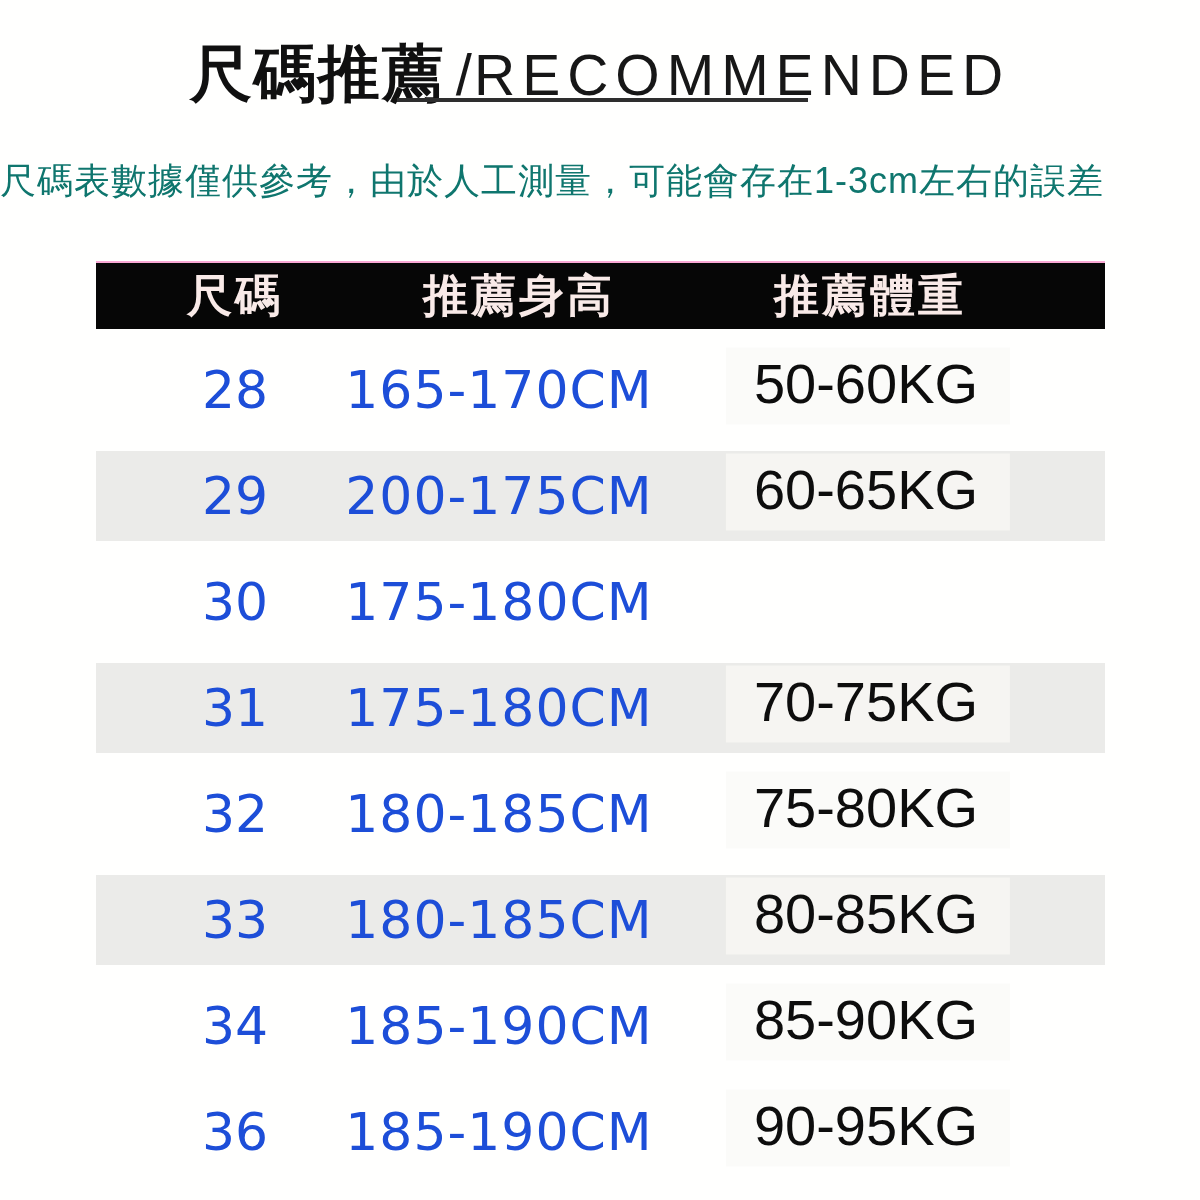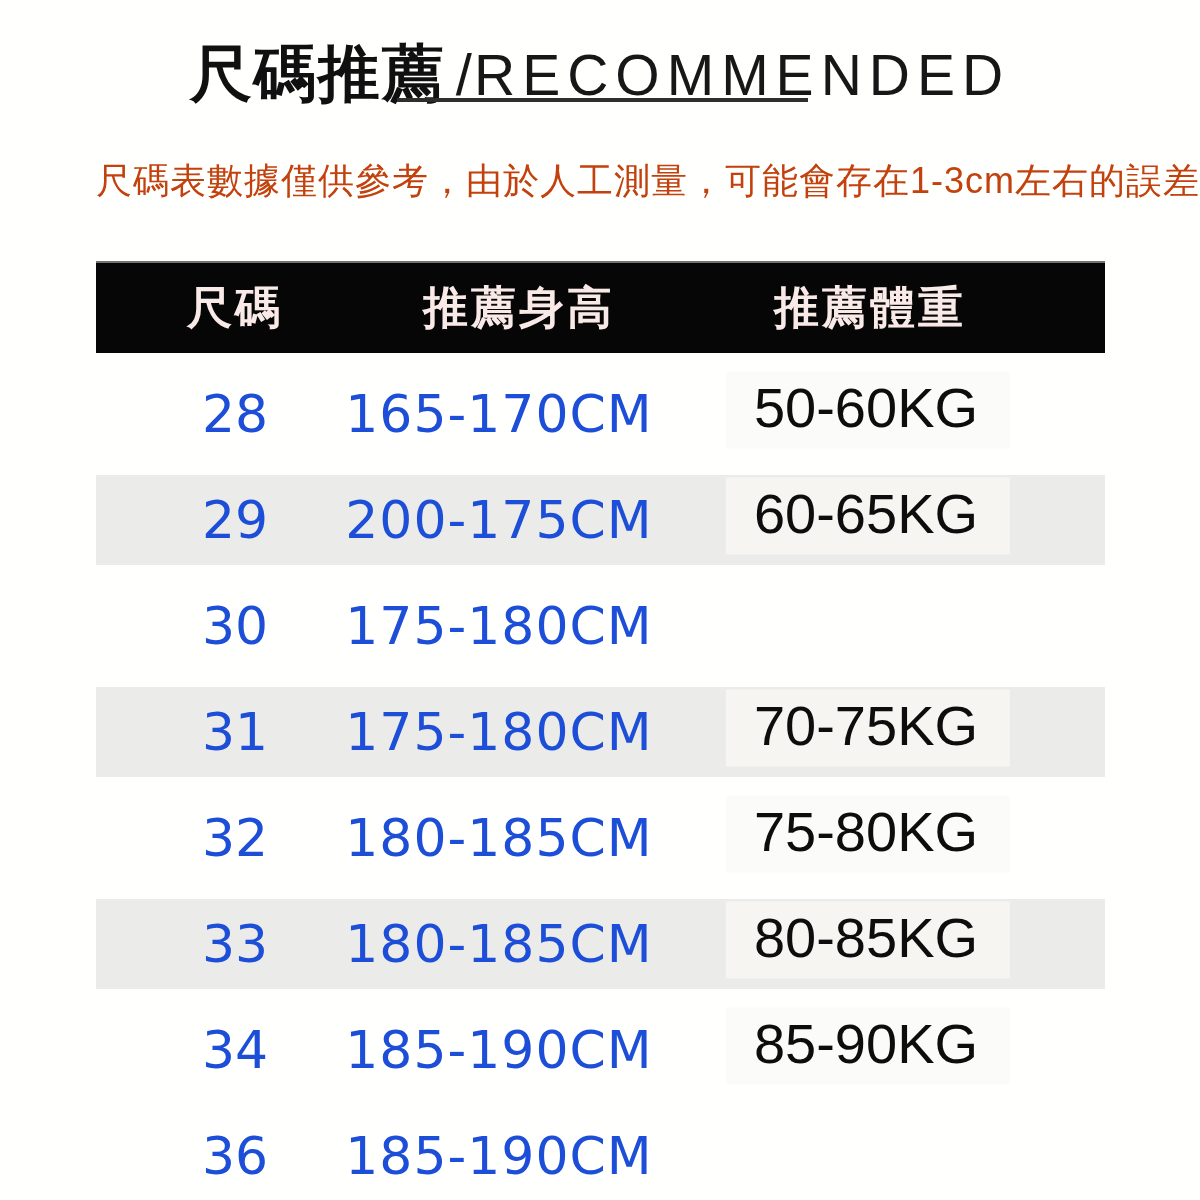--- a/index.html
+++ b/index.html
@@ -13,29 +13,29 @@
     position:absolute;top:8px;left:0;width:100%;
     text-align:center;white-space:nowrap;line-height:90px;
   }
   .t-zh{font-size:62px;font-weight:bold;color:#101010;letter-spacing:2px;}
   .t-slash{font-size:58px;font-weight:normal;color:#171717;margin:0 2px 0 10px;}
   .t-en{font-size:57px;font-weight:normal;color:#171717;letter-spacing:7px;}
   .title-underline{
     position:absolute;left:397px;top:98px;width:411px;height:4px;background:#2e2e2e;
   }
   .subtitle{
-    position:absolute;top:121px;left:0;width:100%;text-align:right;
-    font-size:36px;color:#c2410c;letter-spacing:1px;white-space:nowrap;
+    position:absolute;top:121px;left:0;width:100%;text-align:left;
+    font-size:36px;color:#0f766e;letter-spacing:1px;white-space:nowrap;
   }
 
   
   .size-table{position:absolute;left:96px;top:261px;width:1009px;}
   .thead{
-    position:relative;height:92px;background:#060606;
-    border-top:2px solid #737373;box-sizing:border-box;
+    position:relative;height:68px;background:#060606;
+    border-top:2px solid #f9a8d4;box-sizing:border-box;
   }
   .th{
     position:absolute;top:50%;transform:translate(-50%,-50%);
     font-weight:bold;font-size:45px;color:#f9eae8;
     letter-spacing:3px;white-space:nowrap;
   }
   .th.c1{left:139px}.th.c2{left:423px}.th.c3{left:774px}
 
   .trow{position:relative;height:106px;background:transparent;}
   .stripe{
@@ -118,16 +118,17 @@
 
     <div class="trow">
       <span class="cell size">34</span>
       <span class="cell height">185-190CM</span>
       <span class="cell weight"><span class="weight-patch">85-90KG</span></span>
     </div>
 
     <div class="trow">
       <span class="cell size">36</span>
       <span class="cell height">185-190CM</span>
+      <span class="cell weight"><span class="weight-patch">90-95KG</span></span>
     </div>
 
   </div>
 </div>
 
 </body></html>

